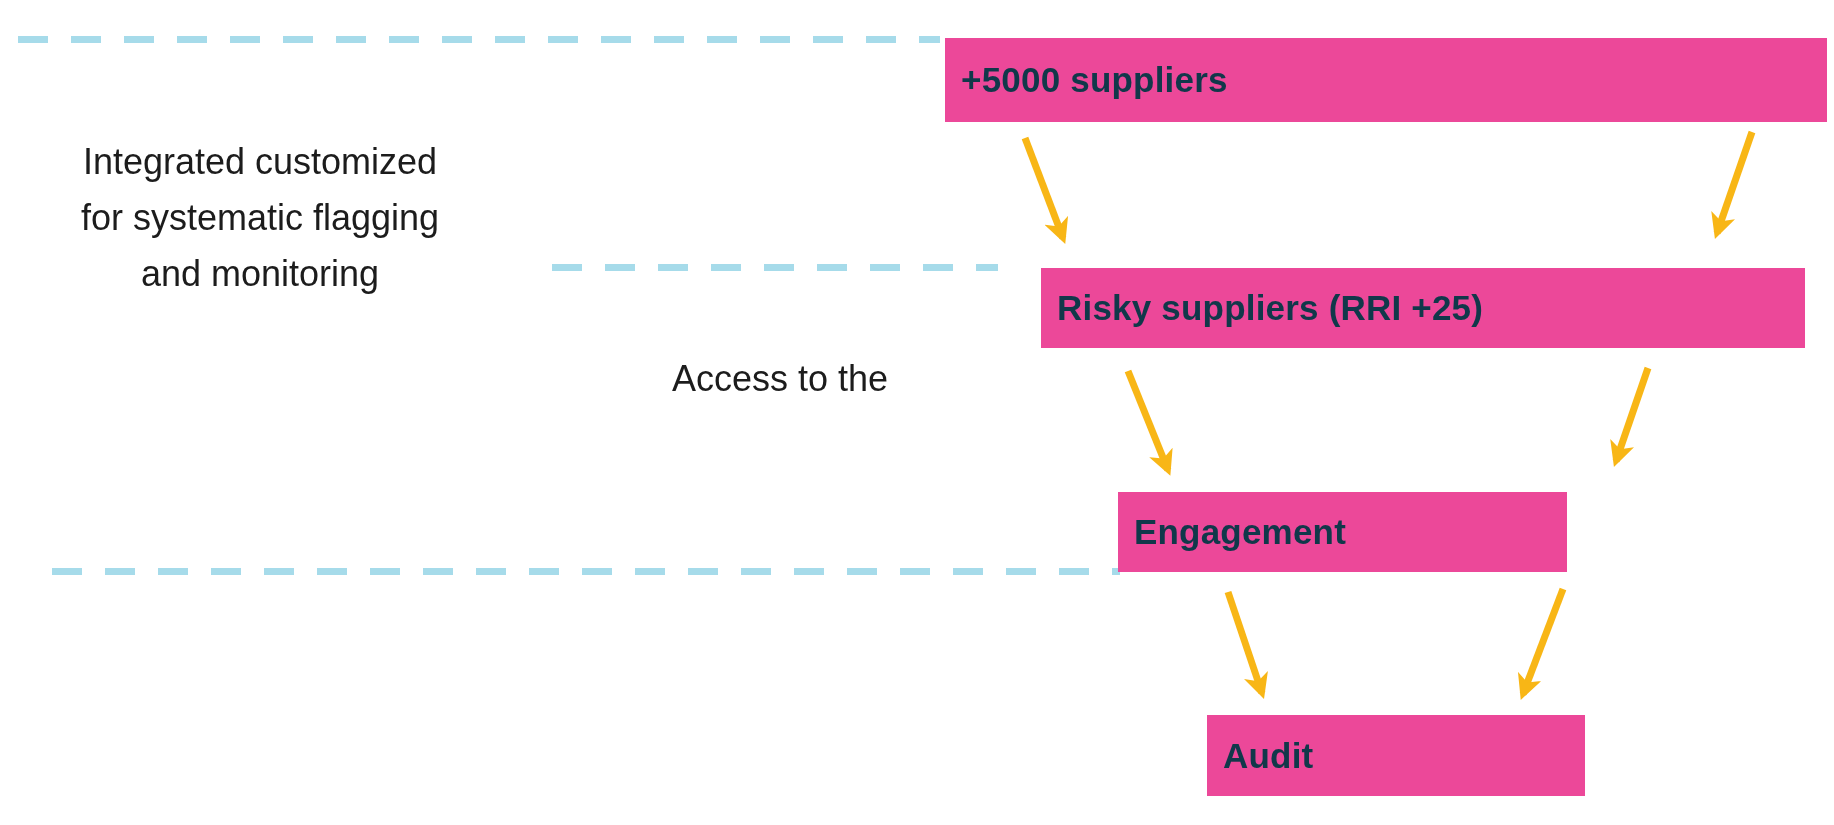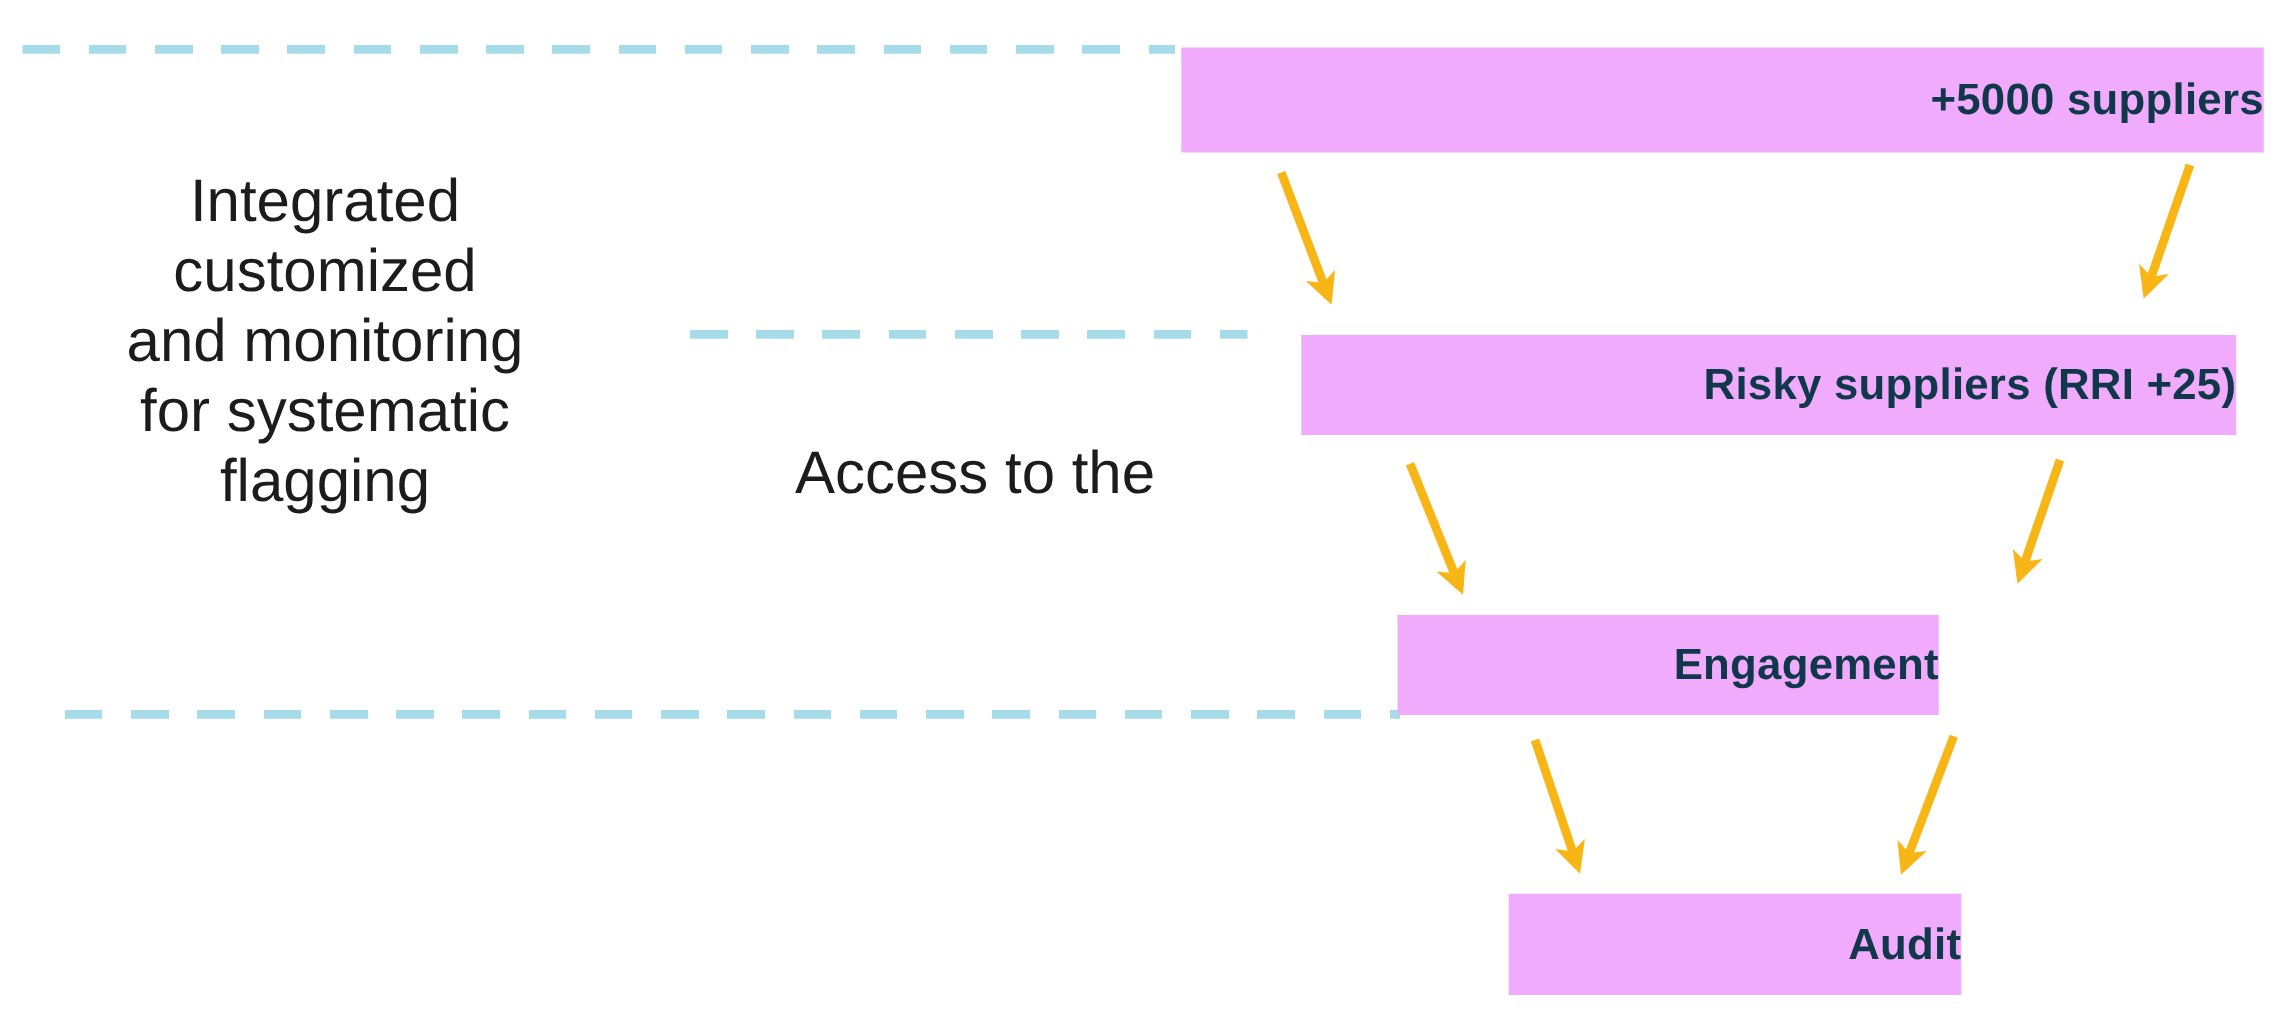--- a/index.html
+++ b/index.html
@@ -20,40 +20,41 @@
       #a6dbea 0px, #a6dbea 30px,
       transparent 30px, transparent 53px);
   }
   .dash-1 { left: 18px;  top: 36px;  width: 922px; }
   .dash-2 { left: 552px; top: 264px; width: 446px; }
   .dash-3 { left: 52px;  top: 568px; width: 1068px; }
 
   
   .bar {
     position: absolute;
-    background: #f0abfc;
+    background: #ec4899;
     color: #11384a;
     display: flex;
     align-items: center;
-    justify-content: flex-end;
+    justify-content: flex-start;
     font-weight: 700;
     font-size: 35px;
     letter-spacing: 0.2px;
+    padding-left: 16px;
   }
   .bar-1 { left: 945px;  top: 38px;  width: 866px; height: 84px; }
   .bar-2 { left: 1041px;  top: 268px; width: 748px; height: 80px; }
   .bar-3 { left: 1118px; top: 492px; width: 433px; height: 80px; }
   .bar-4 { left: 1207px; top: 715px; width: 362px; height: 81px; }
 
   
   .note {
     position: absolute;
     text-align: center;
     color: #1c1c1c;
-    font-size: 48px;
+    font-size: 36px;
     line-height: 56px;
     font-weight: 400;
   }
   .note span { display: block; }
   .note-feed { left: 30px; top: 134px; width: 460px; }
   .note-platform { left: 570px; top: 352px; width: 420px; line-height: 54px; }
 
   
   .arrows {
     position: absolute;
@@ -68,22 +69,22 @@
 <body>
 
 <div class="canvas">
 
   <div class="dash-line dash-1"></div>
   <div class="dash-line dash-2"></div>
   <div class="dash-line dash-3"></div>
 
   <div class="note note-feed">
     <span>Integrated customized</span>
+    <span>for systematic flagging</span>
     <span>and monitoring</span>
-    <span>for systematic flagging</span>
   </div>
 
   <div class="note note-platform">
     <span>Access to the</span>
   </div>
 
   <div class="bar bar-1">
     <span>+5000 suppliers</span>
   </div>
   <div class="bar bar-2">

